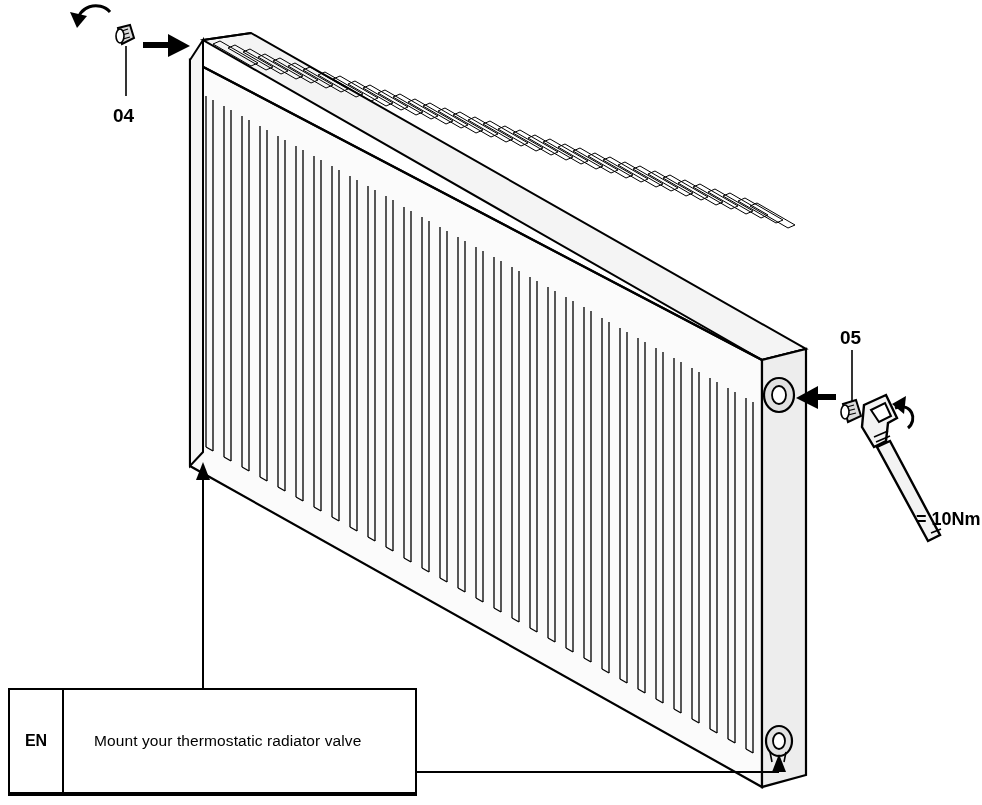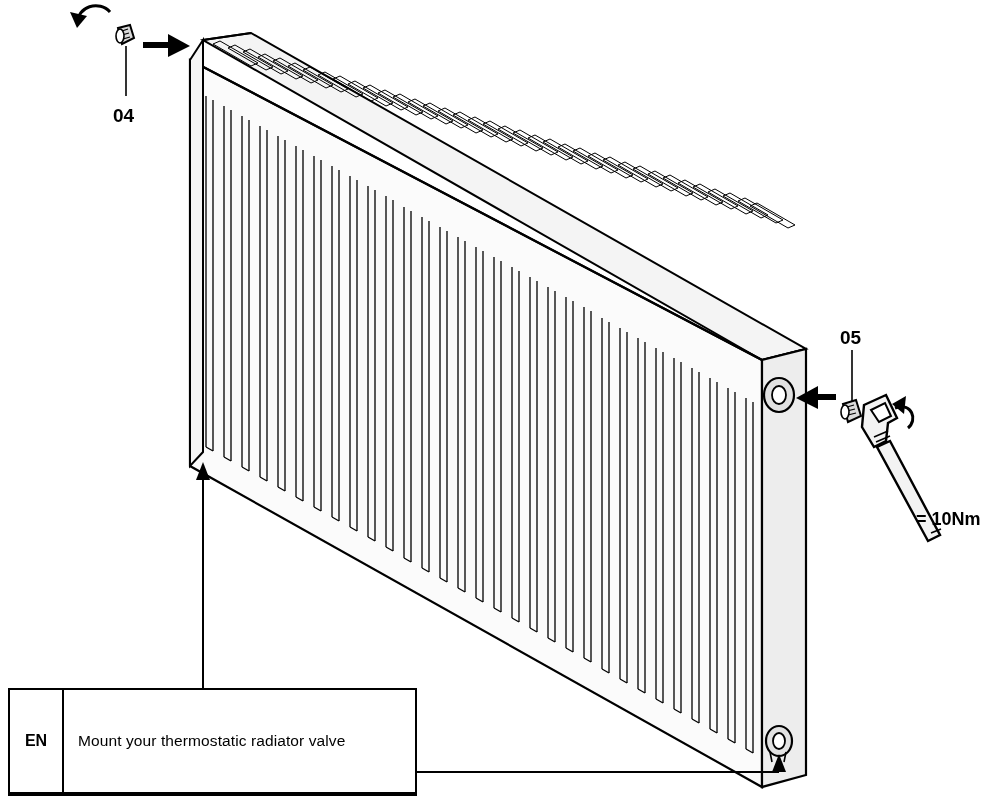--- a/index.html
+++ b/index.html
@@ -75,20 +75,21 @@
     display: flex;
     align-items: center;
     justify-content: center;
     box-sizing: border-box;
   }
   .legend-text {
     padding-left: 14px;
     font-size: 15.5px;
     color: #000;
     letter-spacing: 0.1px;
+    margin-left: 16px;
   }
 </style>
 </head>
 <body>
 
 <div id="stage">
 
   <svg id="diagram" viewBox="0 0 982 805">
     <defs>
       <marker id="arrowhead" markerWidth="8" markerHeight="8" refX="6" refY="3" orient="auto">

